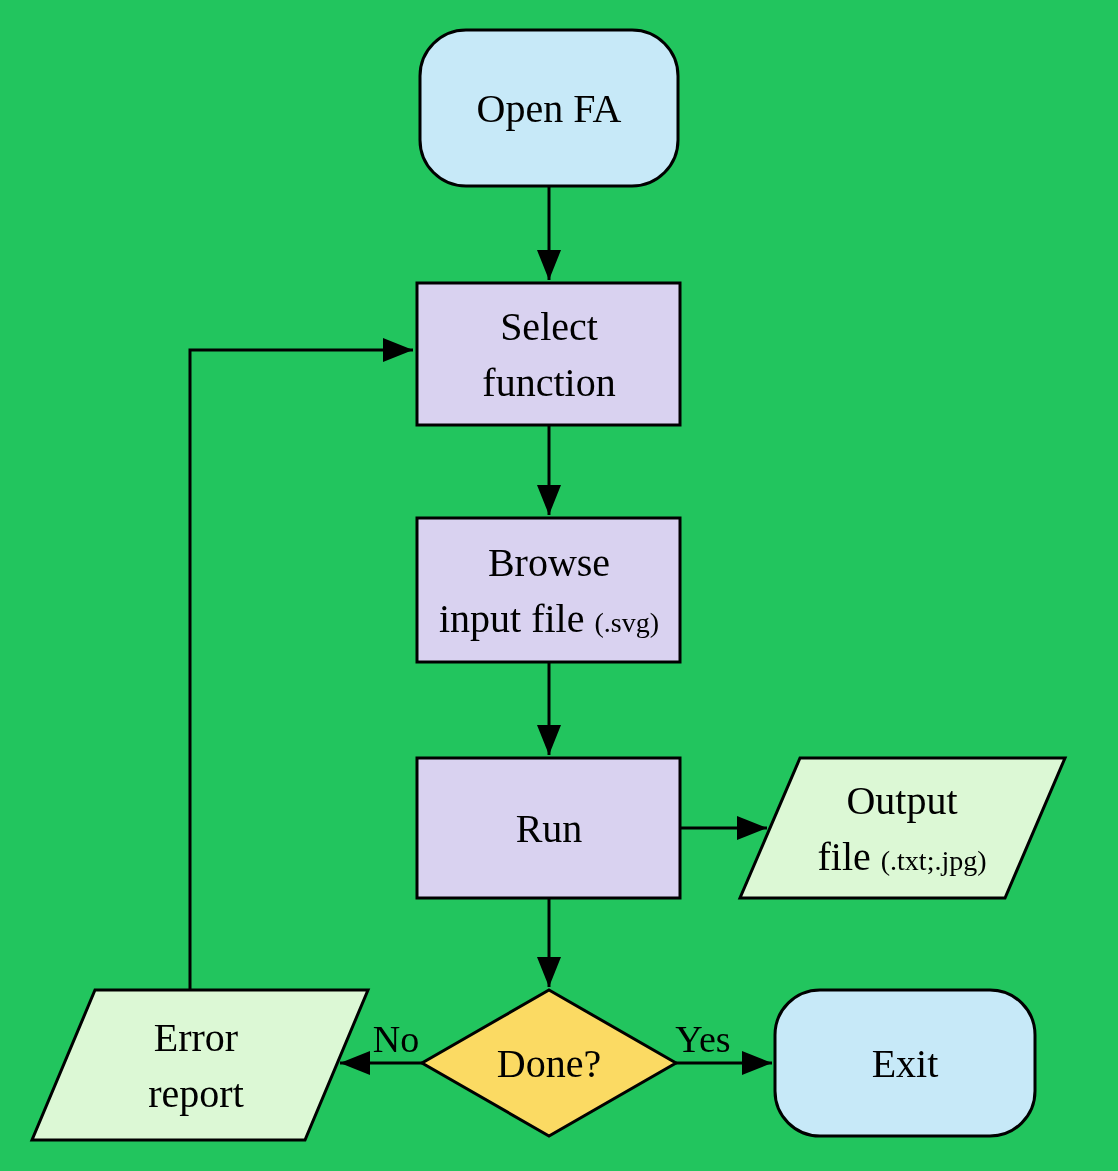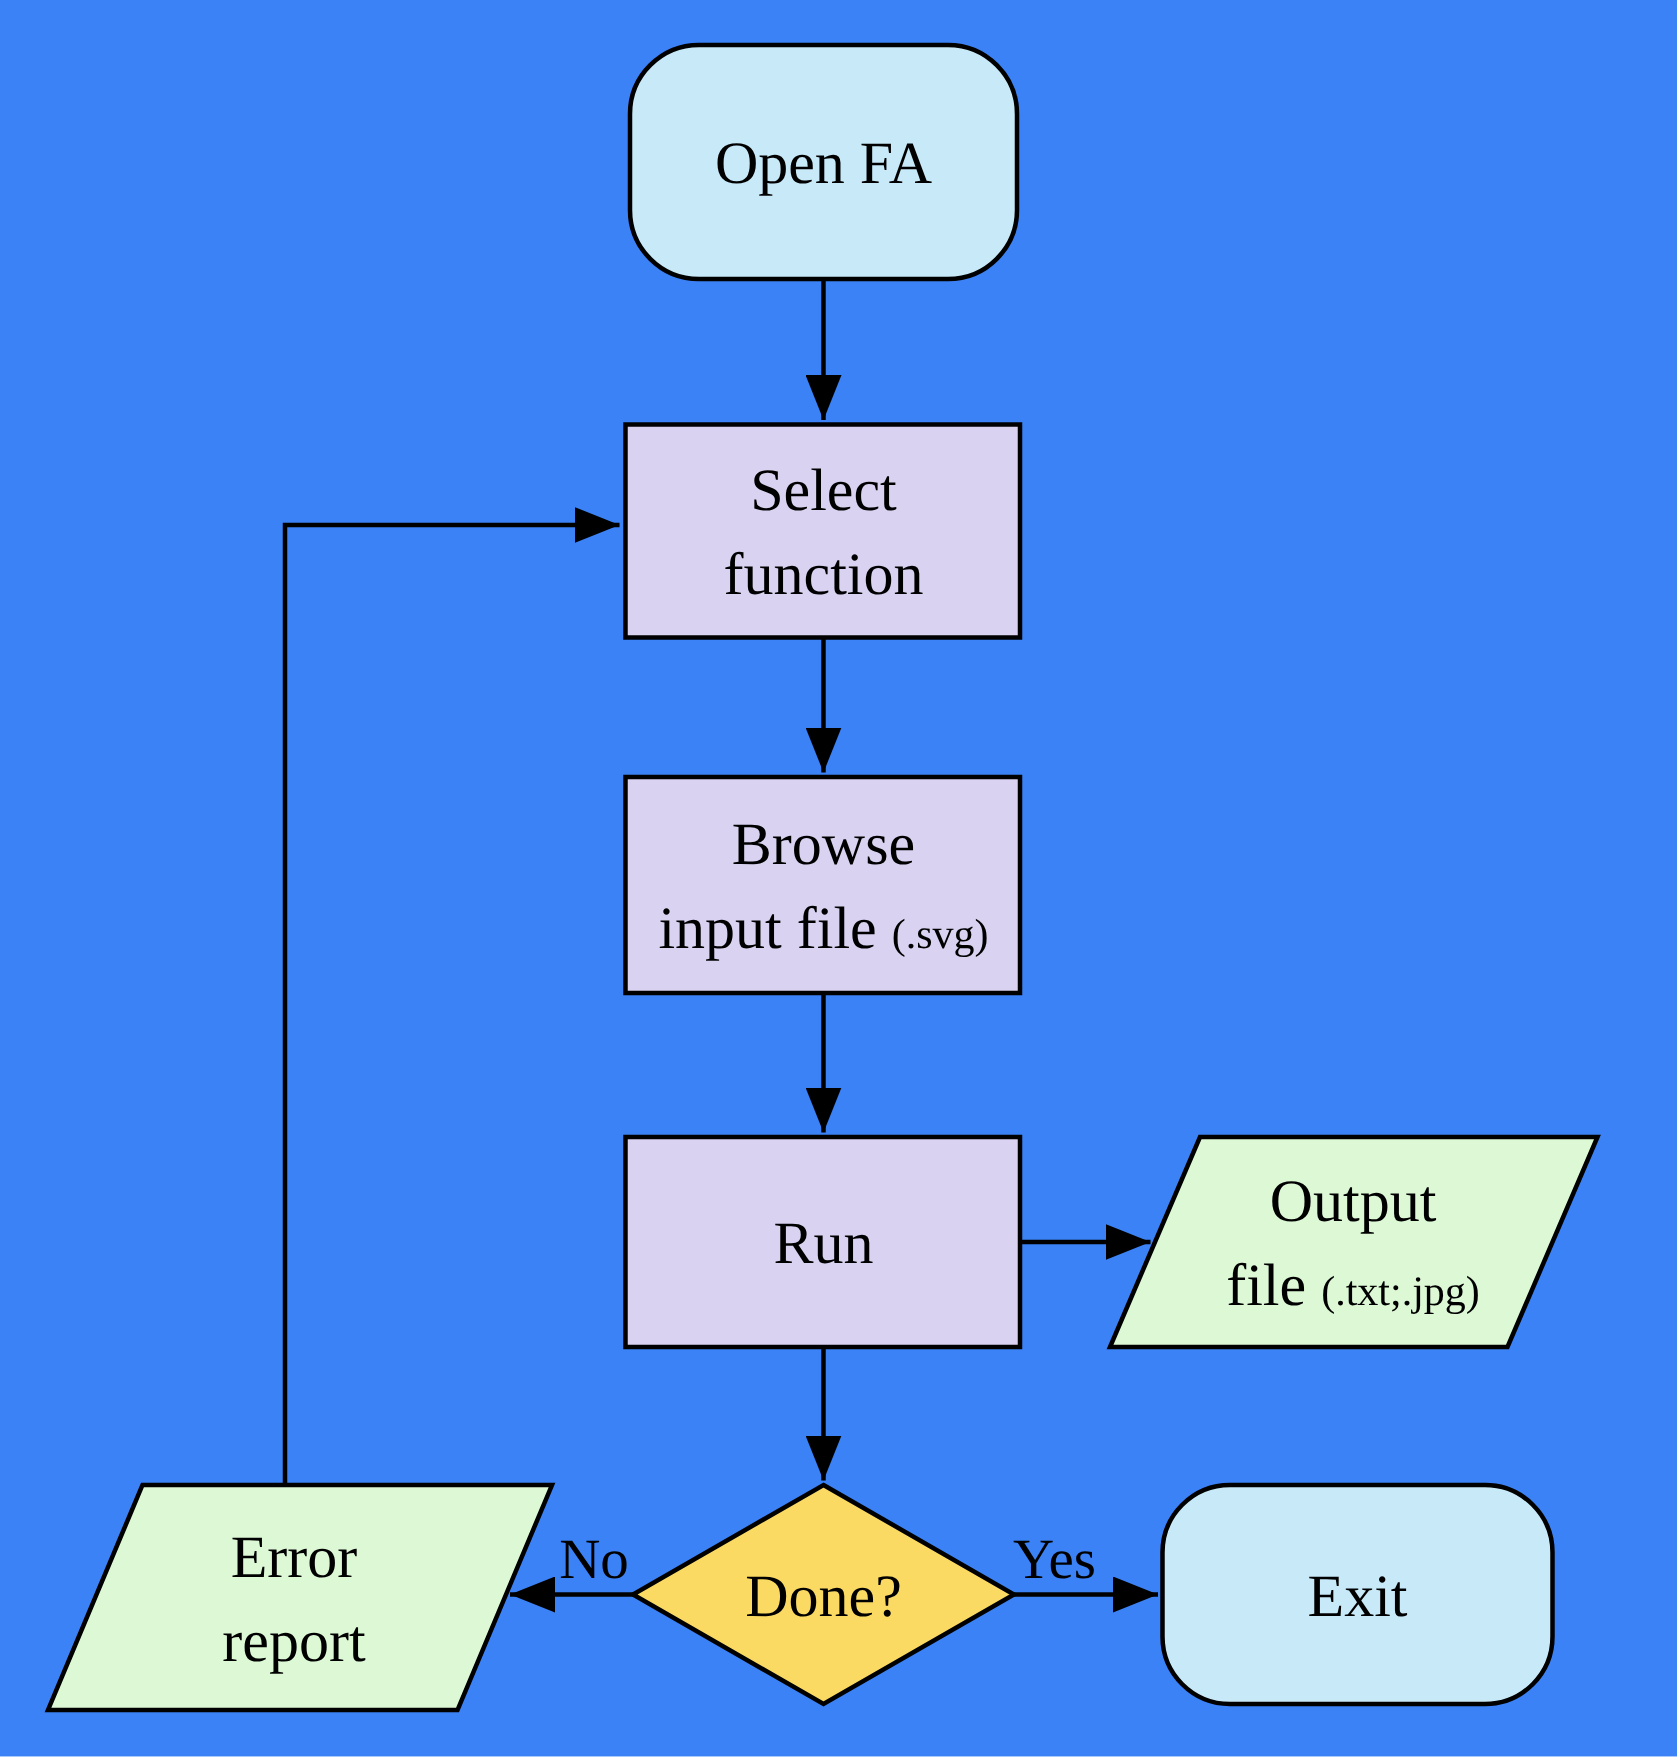--- a/index.html
+++ b/index.html
@@ -3,21 +3,21 @@
 <meta charset="utf-8">
 <style>
   html, body {
     margin: 0;
     padding: 0;
     background: #ffffff;
   }
   .page {
     width: 1118px;
     height: 1171px;
-    background: #3b82f6;
+    background: #22c55e;
     position: relative;
     font-family: "Liberation Serif", "DejaVu Serif", serif;
   }
   svg text {
     font-family: "Liberation Serif", "DejaVu Serif", serif;
     fill: #000000;
   }
   .node-label {
     font-size: 40px;
   }

